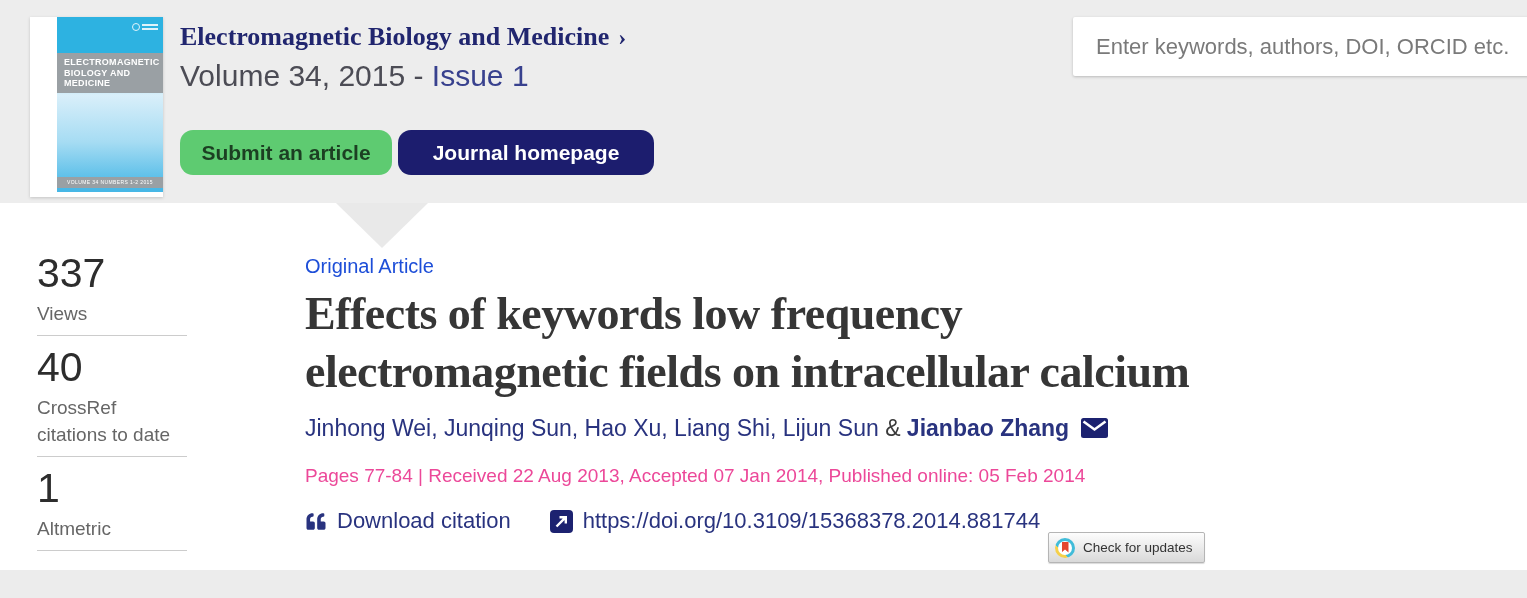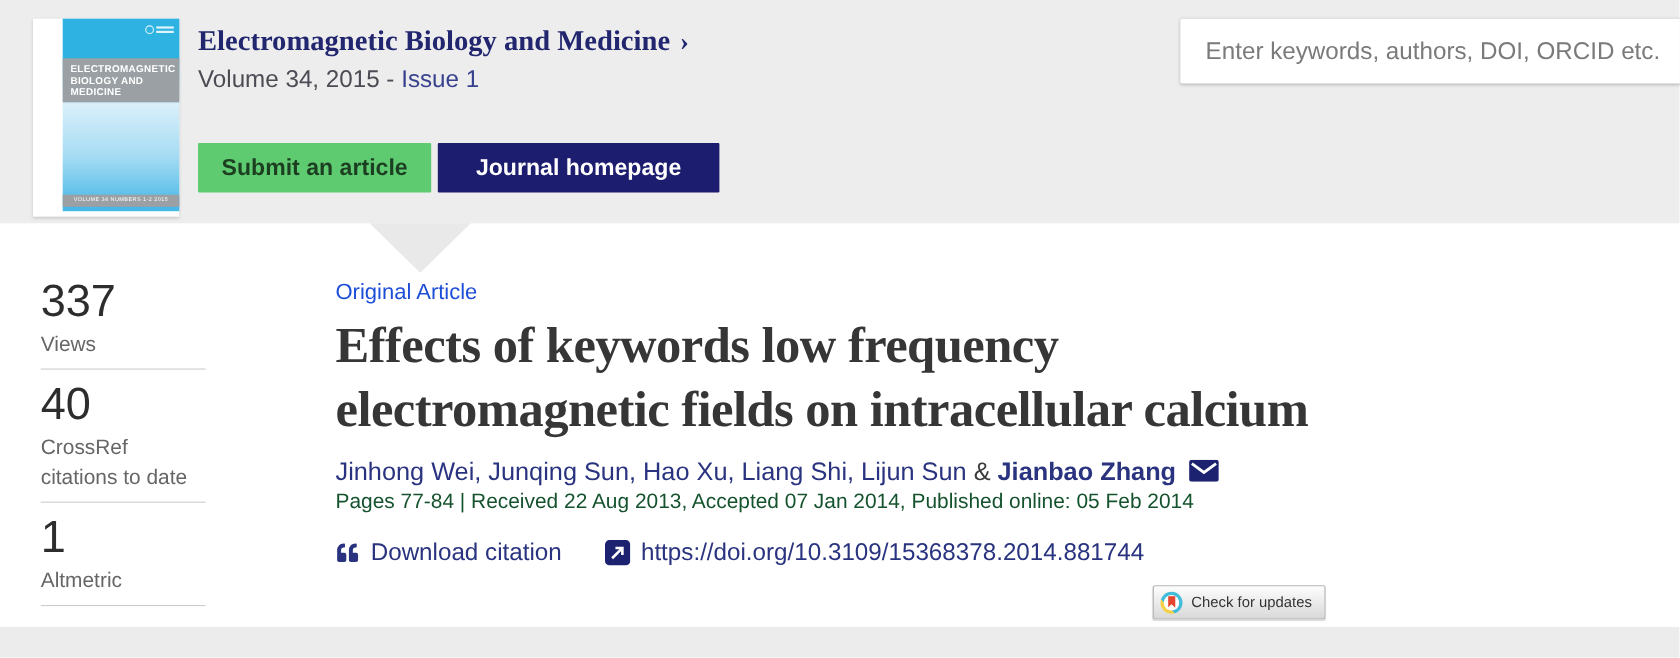--- a/index.html
+++ b/index.html
@@ -68,28 +68,28 @@
   
   .journal-title {
     position: absolute; left: 180px; top: 22px;
     font-family: "Liberation Serif", serif;
     font-weight: bold; font-size: 26px; color: #21266f;
     cursor: pointer; white-space: nowrap;
   }
   .journal-title .chev { font-weight: bold; font-size: 24px; margin-left: 9px; color: #21266f; }
   .issue-line {
     position: absolute; left: 180px; top: 59px;
-    font-size: 22px; color: #4c4c55; white-space: nowrap;
+    font-size: 30px; color: #4c4c55; white-space: nowrap;
   }
   .issue-line .issue-link { color: #38418e; cursor: pointer; }
 
   
   .btn {
     position: absolute; top: 130px; height: 45px;
-    border: none; border-radius: 1px;
+    border: none; border-radius: 13px;
     font-family: "Liberation Sans", sans-serif;
     font-size: 21px; font-weight: 600;
     display: flex; align-items: center; justify-content: center;
     cursor: pointer;
   }
   .btn-submit { left: 180px; width: 212px; background: #5ecb71; color: #1c3f22; }
   .btn-homepage { left: 398px; width: 256px; background: #1c1d6e; color: #ffffff; }
 
   
   .search-input {
@@ -121,21 +121,21 @@
   }
   .art-title .line { height: 58px; line-height: 58px; white-space: nowrap; }
   .authors {
     margin-top: 12px;
     font-size: 23px; color: #29337f; line-height: 30px;
   }
   .authors .author { cursor: pointer; }
   .authors .amp { color: #3a3a3a; }
   .authors .corresponding { font-weight: bold; cursor: pointer; }
   .envelope { display: inline-block; vertical-align: -2px; margin-left: 12px; cursor: pointer; }
-  .meta-line { margin-top: 1px; font-size: 19px; color: #14532d; }
+  .meta-line { margin-top: 20px; font-size: 19px; color: #ec4899; }
 
   .actions { margin-top: 21px; display: flex; align-items: center; }
   .action-link {
     display: flex; align-items: center;
     font-size: 22px; color: #29337f; cursor: pointer; white-space: nowrap;
   }
   .action-link + .action-link { margin-left: 39px; }
   .action-link .ico { margin-right: 10px; display: inline-flex; }
 
   

